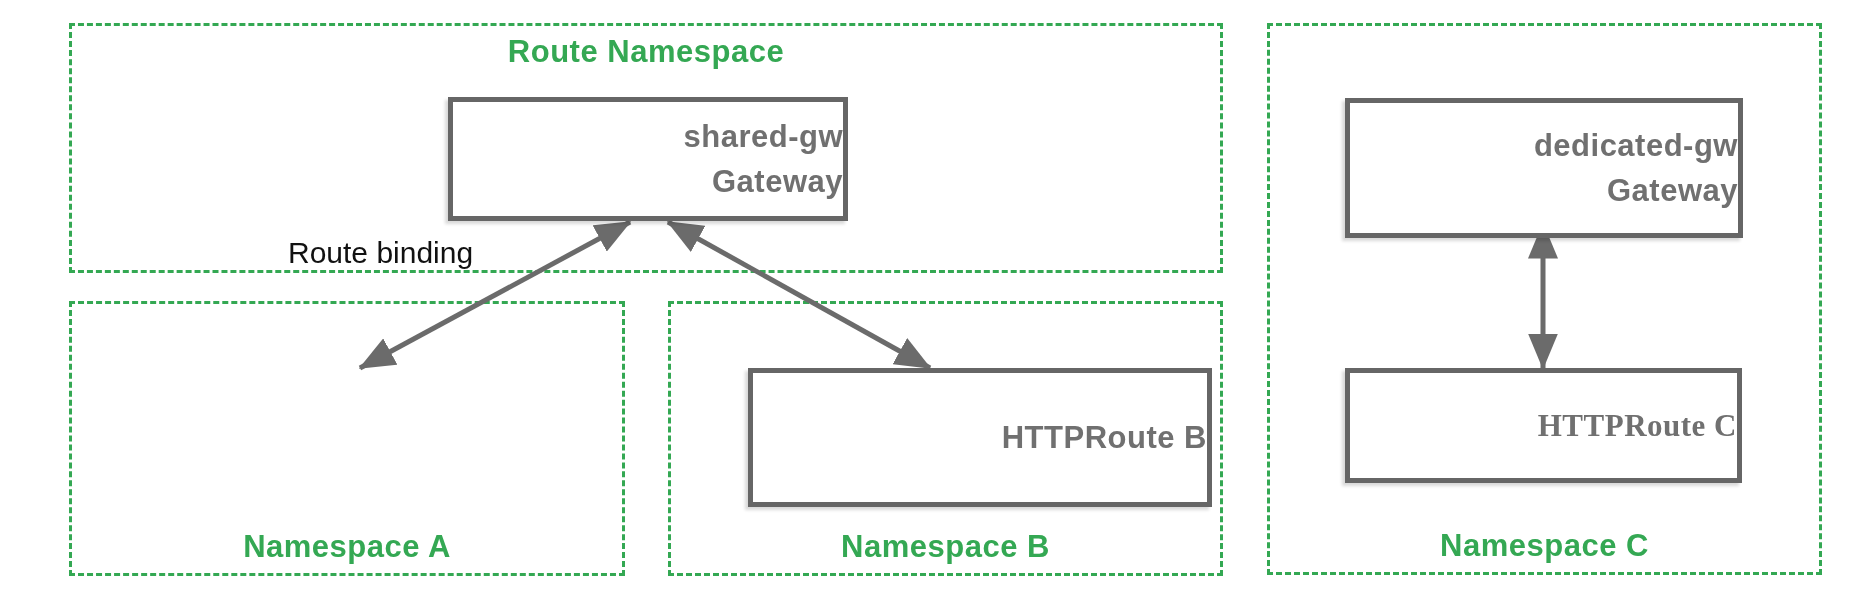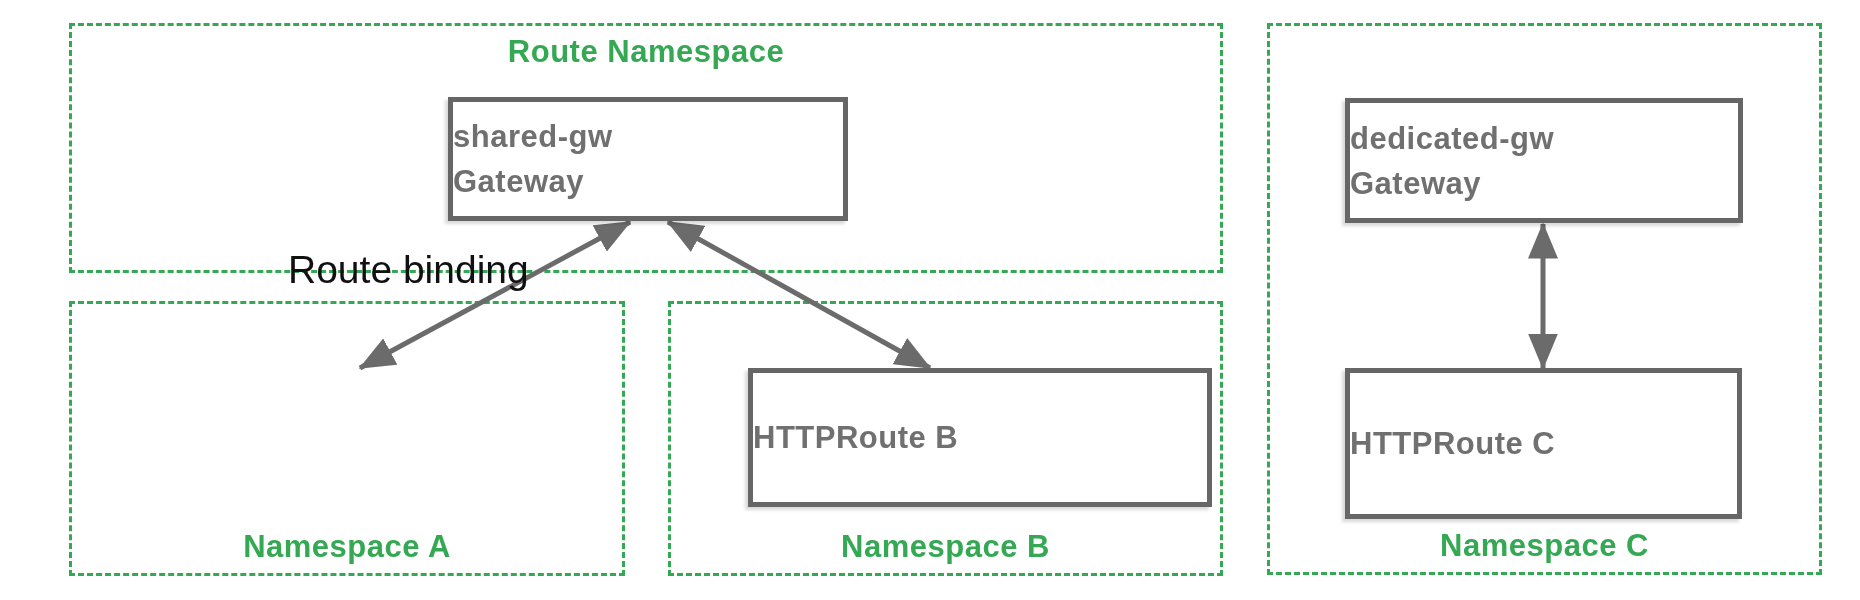--- a/index.html
+++ b/index.html
@@ -48,42 +48,42 @@
 
   
   .node {
     position: absolute;
     box-sizing: border-box;
     background: #ffffff;
     border: 5px solid var(--node-border);
     box-shadow: -3px 3px 3px rgba(0,0,0,0.15);
     display: flex;
     flex-direction: column;
-    align-items: flex-start;
+    align-items: flex-end;
     justify-content: center;
     text-align: center;
     color: var(--node-text);
     font-weight: 700;
     font-size: 31px;
     line-height: 45px;
     letter-spacing: 0.5px;
     white-space: nowrap;
   }
   .node-shared    { left: 448px;  top: 97px;  width: 400px; height: 124px; }
-  .node-dedicated { left: 1345px; top: 98px;  width: 398px; height: 125px; }
+  .node-dedicated { left: 1345px; top: 98px;  width: 398px; height: 140px; }
   .node-route-a   { left: 148px;  top: 368px; width: 397px; height: 139px; }
   .node-route-b   { left: 748px;  top: 368px; width: 464px; height: 139px; }
-  .node-route-c   { left: 1345px; top: 368px; width: 397px; height: 151px; }
+  .node-route-c   { left: 1345px; top: 368px; width: 397px; height: 115px; font-family: Liberation Serif, serif; }
 
   
   .annotation {
     position: absolute;
     left: 288px;
-    top: 248px;
-    font-size: 39px;
+    top: 236px;
+    font-size: 30px;
     font-weight: 400;
     color: var(--ink);
     white-space: nowrap;
   }
 
   
   svg.edges {
     position: absolute;
     left: 0; top: 0;
     width: 1860px;

